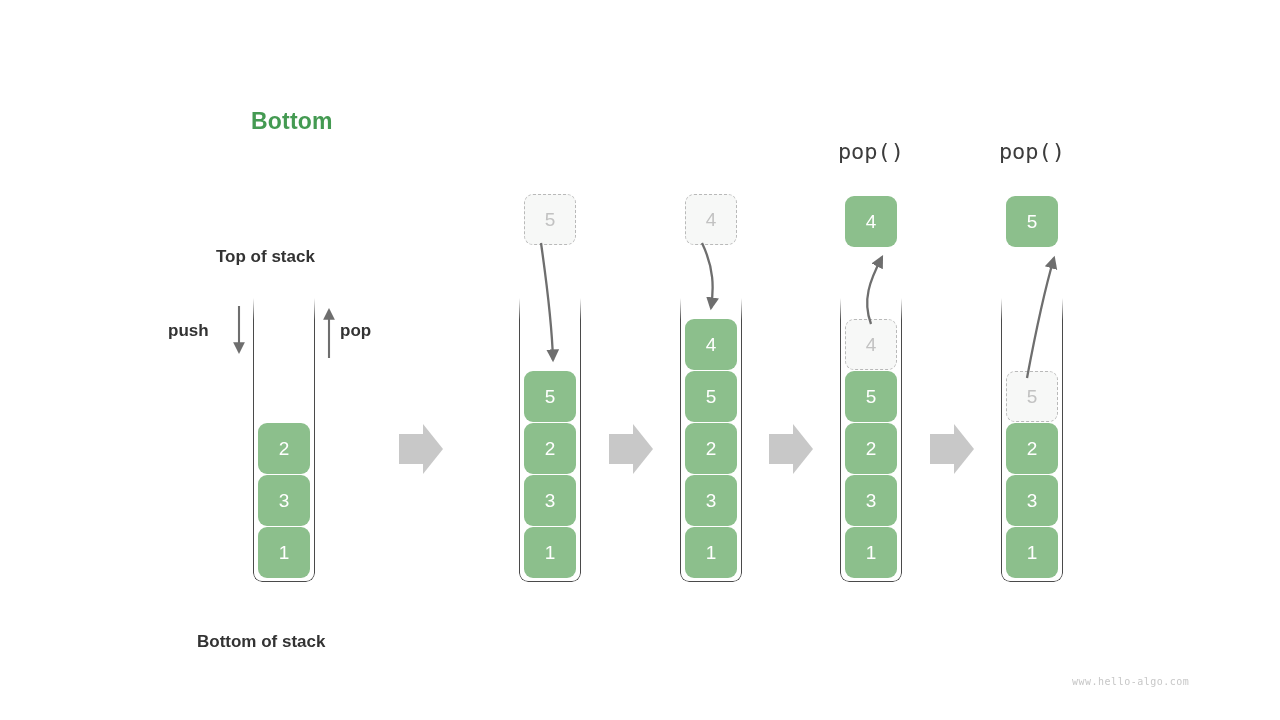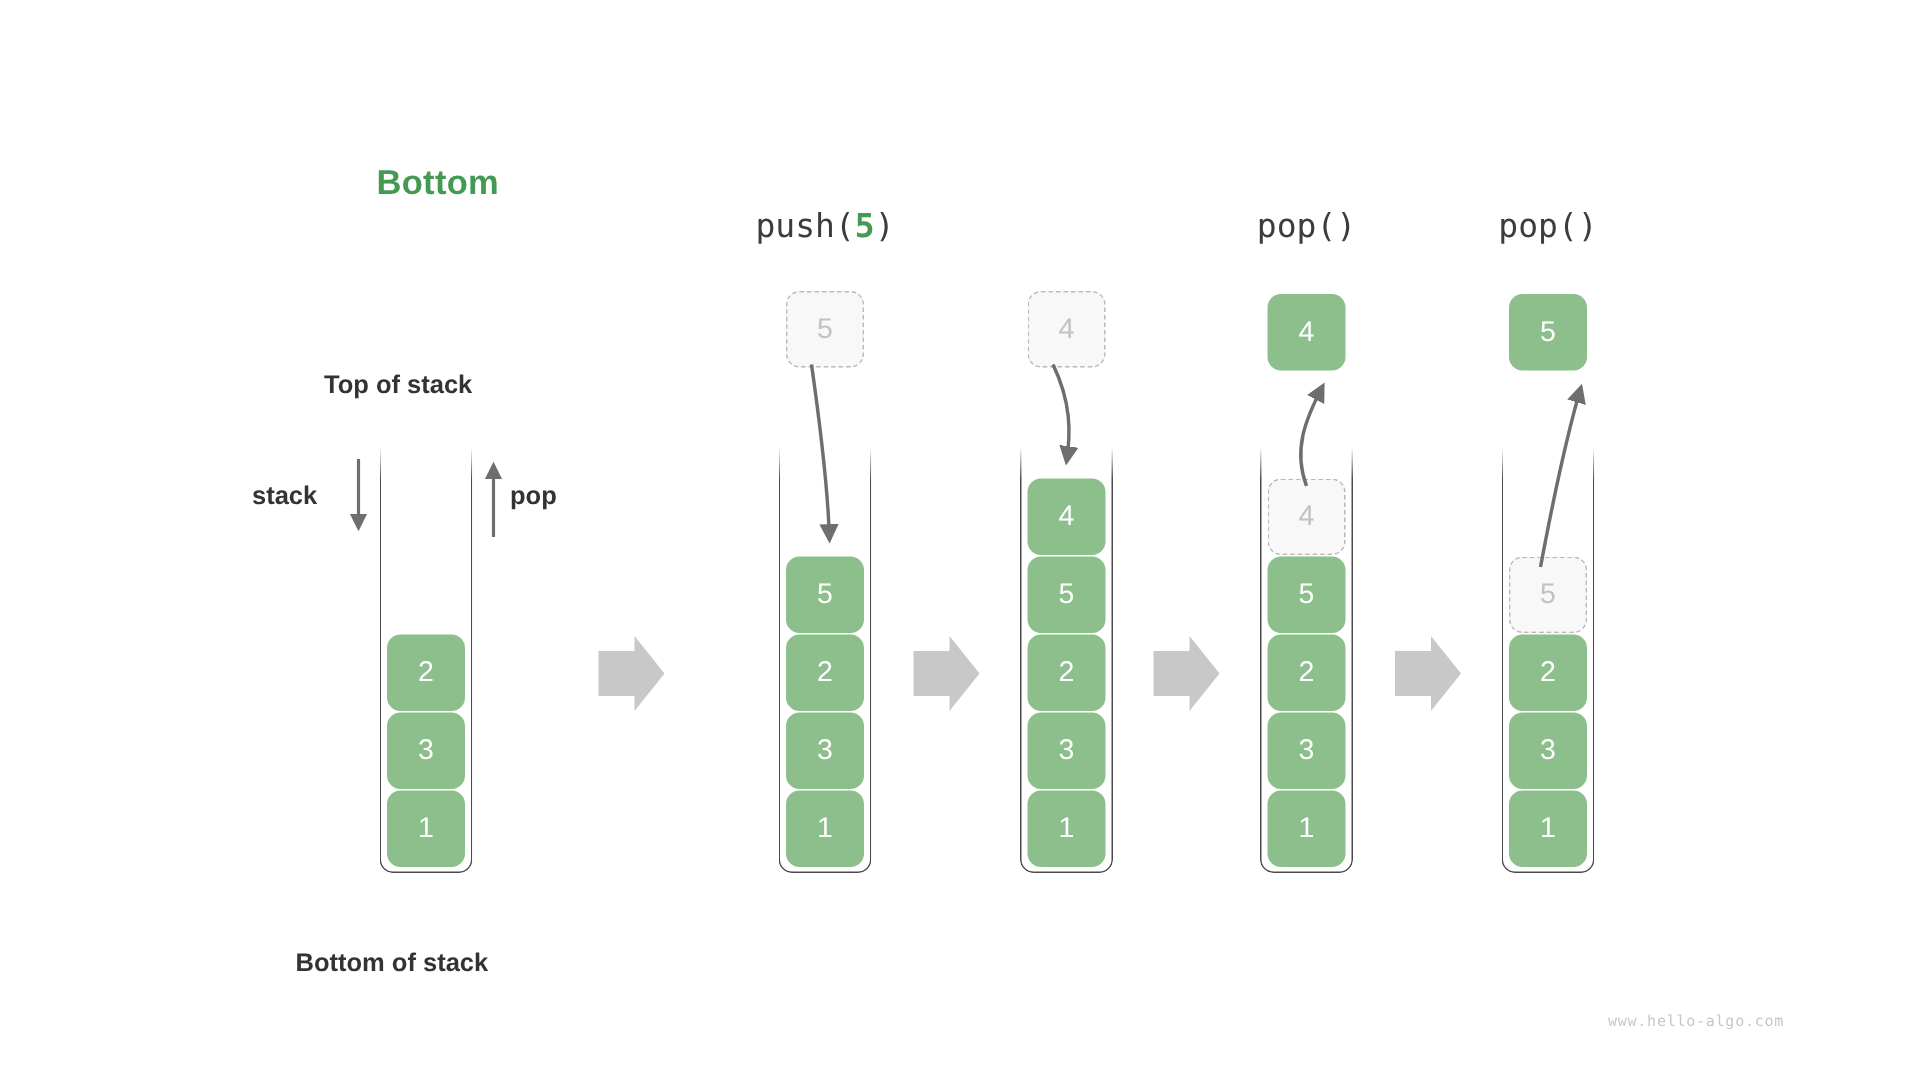--- a/index.html
+++ b/index.html
@@ -189,34 +189,33 @@
 </style>
 </head>
 <body>
 
 <div class="canvas">
 
   <div class="title-stack">Bottom</div>
 
   <div class="lbl-top">Top of stack</div>
   <div class="lbl-bottom">Bottom of stack</div>
-  <div class="lbl-push">stack</div>
+  <div class="lbl-push">push</div>
   <div class="lbl-pop">pop</div>
 
   <div class="stack-col" style="left:184px;">
     <div class="container-walls"></div>
     <div class="cells">
       <div class="cell filled">1</div>
       <div class="cell filled">3</div>
       <div class="cell filled">2</div>
     </div>
   </div>
 
   <div class="stack-col" style="left:450px;">
-    <div class="op-caption"><span>push(</span><span class="arg">5</span><span>)</span></div>
     <div class="float-cell ghost">5</div>
     <div class="container-walls"></div>
     <div class="cells">
       <div class="cell filled">1</div>
       <div class="cell filled">3</div>
       <div class="cell filled">2</div>
       <div class="cell filled">5</div>
     </div>
   </div>
 

